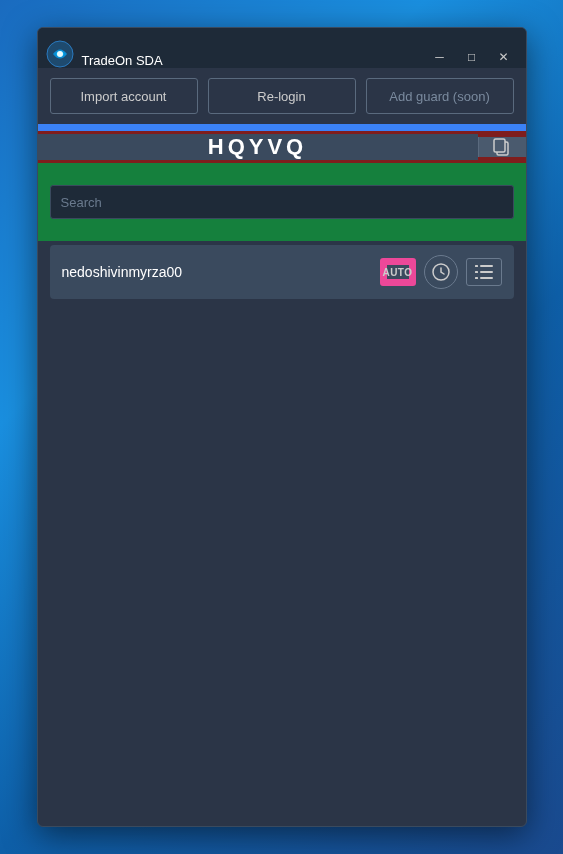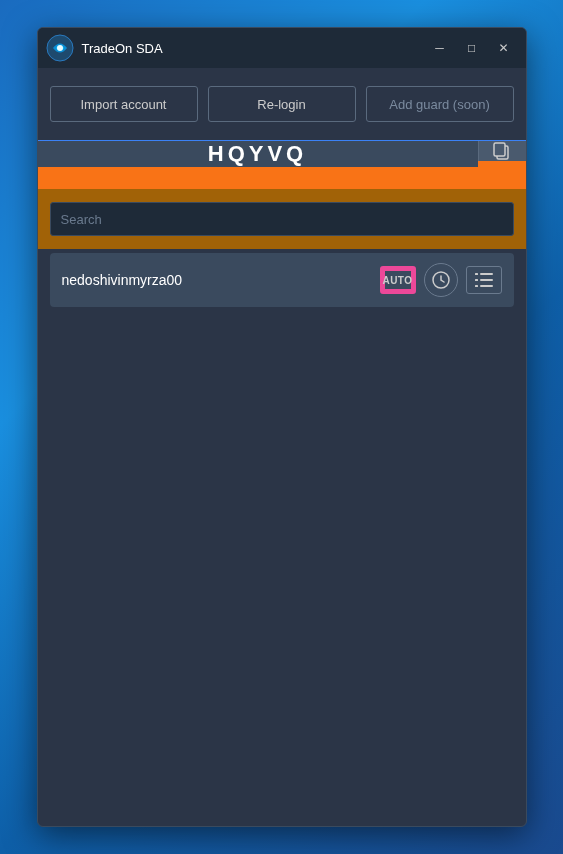--- a/index.html
+++ b/index.html
@@ -25,21 +25,21 @@
       flex-direction: column;
       box-shadow: 0 8px 32px rgba(0,0,0,0.5);
       overflow: hidden;
     }
 
     
     .title-bar {
       background: #1e2a38;
       height: 40px;
       display: flex;
-      align-items: center;
+      align-items: flex-end;
       padding: 0 8px;
       user-select: none;
       flex-shrink: 0;
     }
 
     .title-bar-logo {
       width: 28px;
       height: 28px;
       margin-right: 8px;
       flex-shrink: 0;
@@ -67,25 +67,25 @@
       cursor: pointer;
       display: flex;
       align-items: center;
       justify-content: center;
       border-radius: 2px;
     }
 
     
     .toolbar {
       background: #2b3547;
-      padding: 18px 12px;
+      padding: 10px 12px;
       display: flex;
       gap: 10px;
       flex-shrink: 0;
-      border-bottom: 1px solid #3b82f6;
+      border-bottom: 7px solid #3b82f6;
     }
 
     .toolbar-btn {
       flex: 1;
       height: 36px;
       border: 1px solid #5a6a7e;
       border-radius: 3px;
       background: transparent;
       color: #cccccc;
       font-size: 13px;
@@ -96,24 +96,24 @@
     }
 
     .toolbar-btn.disabled {
       color: #7a8a9e;
       cursor: default;
     }
 
     
     .code-bar {
       display: flex;
-      align-items: flex-start;
-      background: #f97316;
-      flex-shrink: 0;
-      height: 48px;
+      align-items: center;
+      background: #7f1d1d;
+      flex-shrink: 0;
+      height: 32px;
     }
 
     .code-display {
       flex: 1;
       display: flex;
       align-items: center;
       justify-content: center;
       color: #ffffff;
       font-size: 22px;
       font-weight: 700;
@@ -129,22 +129,22 @@
       color: #cccccc;
       cursor: pointer;
       display: flex;
       align-items: center;
       justify-content: center;
       font-size: 18px;
     }
 
     
     .search-bar {
-      padding: 13px 12px;
-      background: #a16207;
+      padding: 22px 12px;
+      background: #15803d;
       flex-shrink: 0;
     }
 
     .search-input {
       width: 100%;
       height: 34px;
       background: #1e2a38;
       border: 1px solid #3a4a5e;
       border-radius: 3px;
       color: #aabbcc;
@@ -183,21 +183,21 @@
     }
 
     .account-actions {
       display: flex;
       gap: 8px;
       align-items: center;
     }
 
     .account-action-btn {
       background: transparent;
-      border: 5px solid #ec4899;
+      border: 7px solid #ec4899;
       border-radius: 3px;
       color: #cccccc;
       cursor: pointer;
       width: 36px;
       height: 28px;
       display: flex;
       align-items: center;
       justify-content: center;
       font-size: 10px;
       font-weight: 700;

